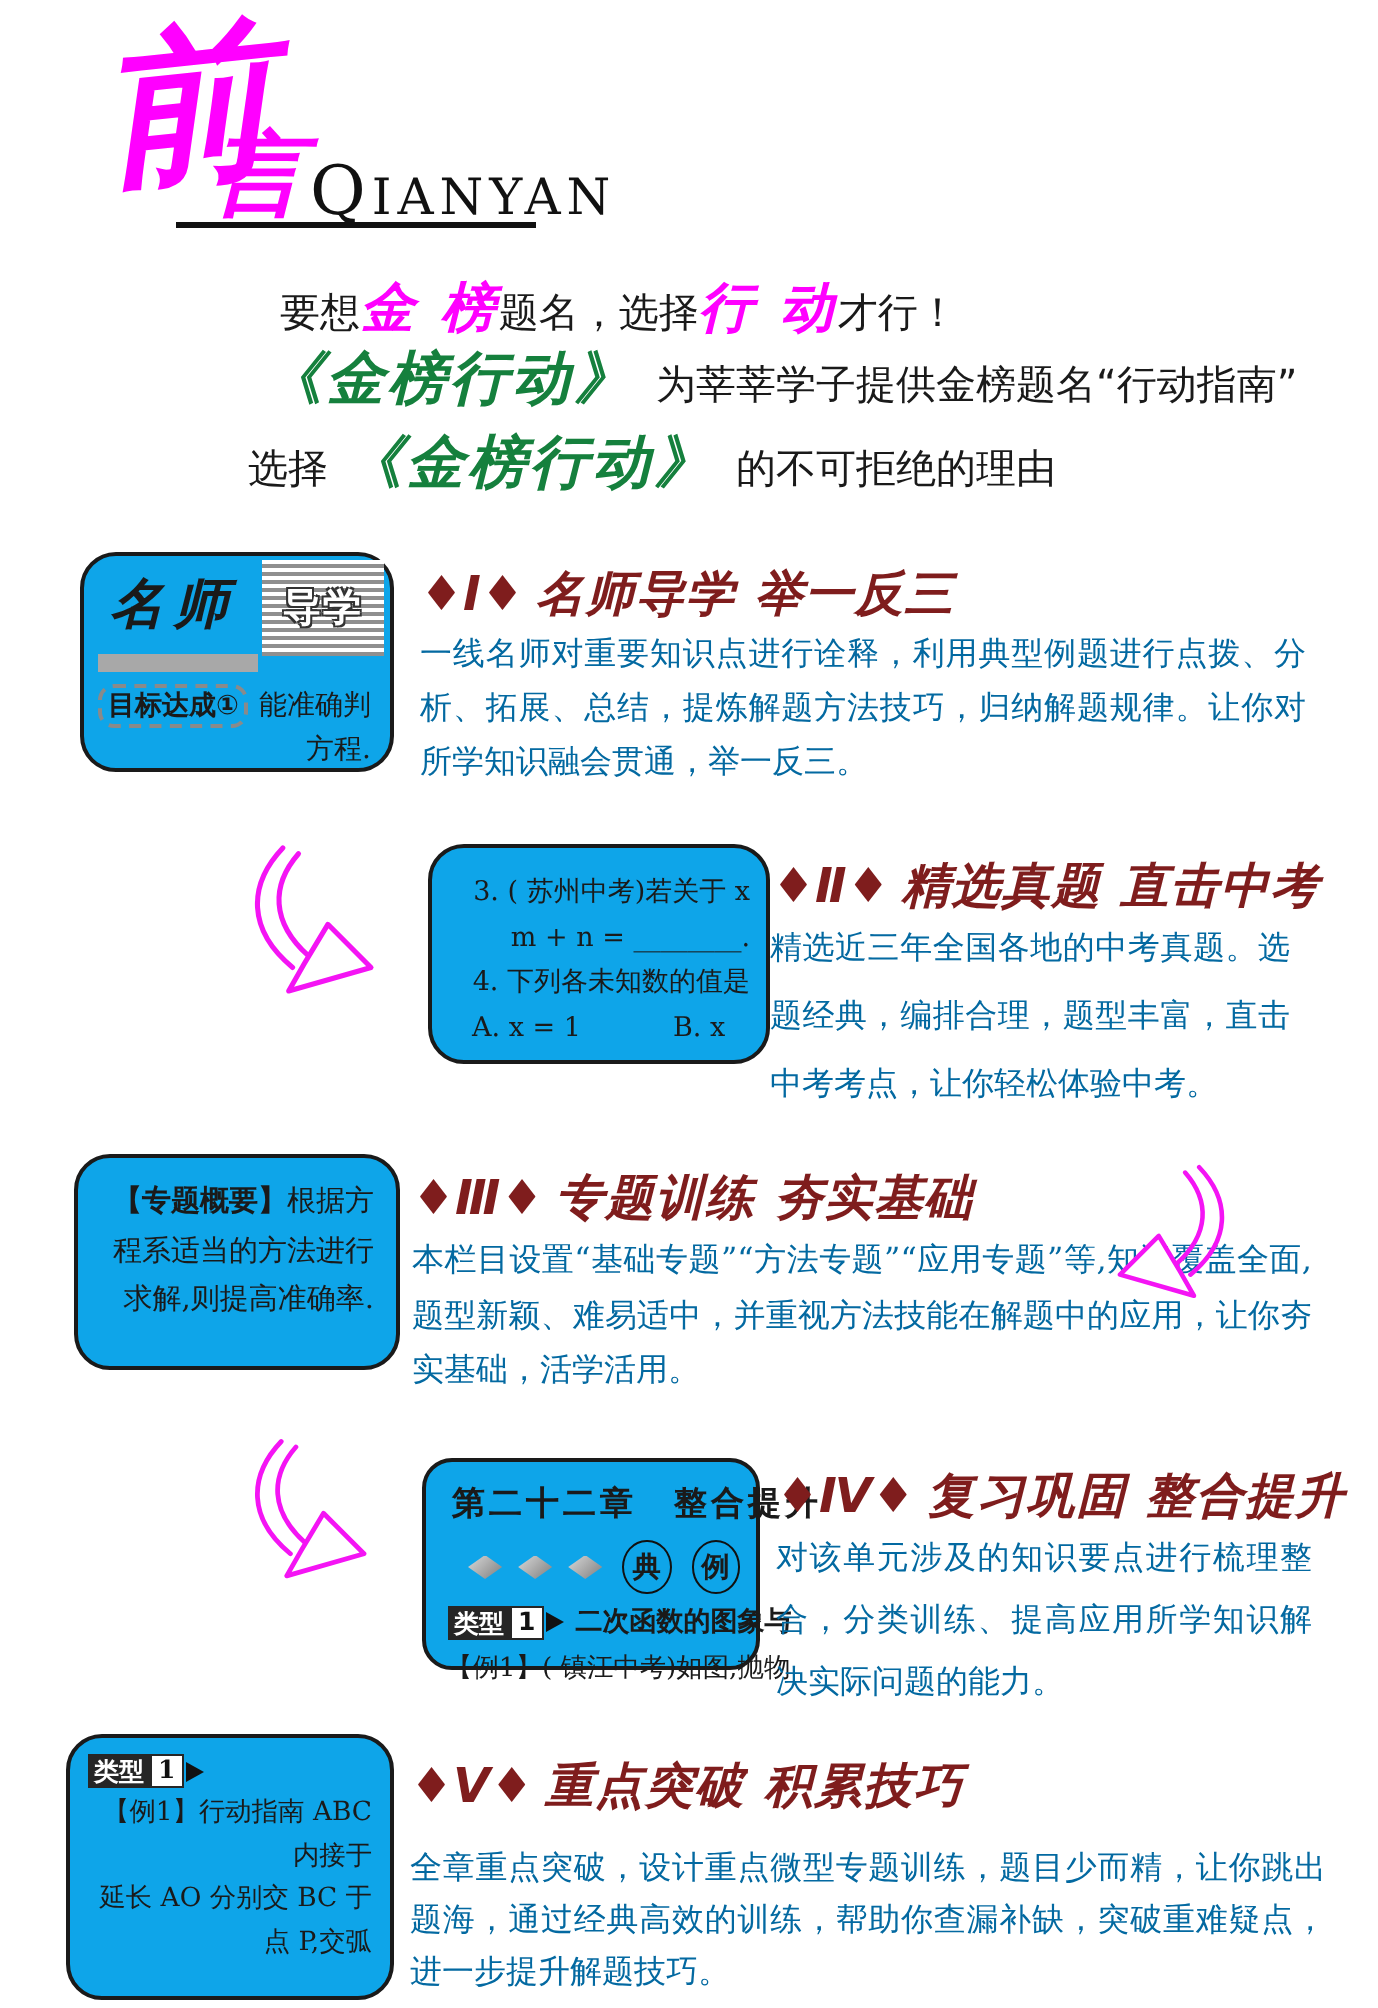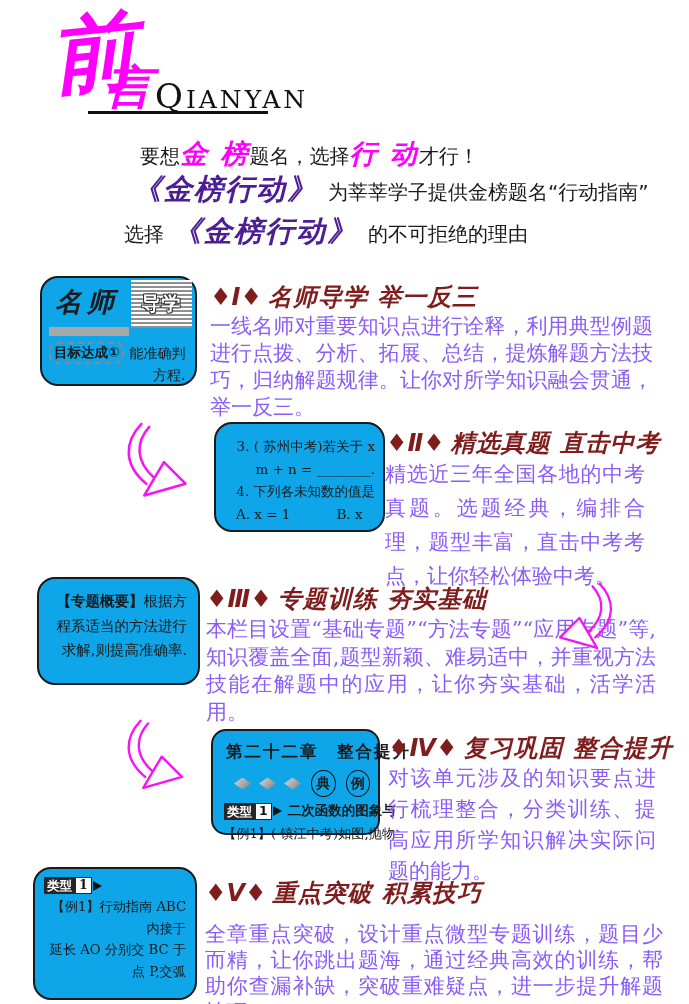--- a/index.html
+++ b/index.html
@@ -17,31 +17,31 @@
        color:#ff00ff;font-weight:bold;font-style:italic;
        font-family:"DejaVu Serif","Liberation Serif",serif;}
   .hpy{position:absolute;left:155px;top:76px;font-size:25px;letter-spacing:3px;
        font-family:"DejaVu Serif","Liberation Serif",serif;color:#111;}
   .hpy::first-letter{font-size:34px;}
   .hrule{position:absolute;left:88px;top:111px;width:180px;height:3px;background:#111;}
   
   .intro{position:absolute;white-space:nowrap;display:flex;align-items:baseline;}
   .intro .bk{font-size:20px;color:#1a1a1a;}
   .intro .mg{font-size:27px;color:#ff00ff;font-weight:bold;font-style:italic;letter-spacing:2px;}
-  .intro .mgbig{font-size:29px;color:#4c1d95;font-weight:bold;font-style:italic;letter-spacing:2px;margin-right:10px;}
+  .intro .mgbig{font-size:29px;color:#15803d;font-weight:bold;font-style:italic;letter-spacing:2px;margin-right:10px;}
   .l1{left:140px;top:136px;}
   .l2{left:132px;top:170px;}
   .l3{left:124px;top:212px;}
   .l3 .mgbig{margin-left:8px;}
   
   .shead{position:absolute;color:#7f1d1d;font-weight:bold;font-style:italic;
          font-size:24px;letter-spacing:1px;white-space:nowrap;}
   .sprefix{letter-spacing:0;margin-right:6px;}
   .sbody{position:absolute;font-family:"DejaVu Serif","Liberation Serif",serif;
-         font-size:21px;text-align:justify;color:#8b5cf6;}
+         font-size:16px;text-align:justify;color:#0369a1;}
   .b1{left:210px;top:313px;width:443px;line-height:27px;}
   .b2{left:385px;top:457px;width:260px;line-height:34px;}
   .b3{left:206px;top:616px;width:450px;line-height:27.5px;}
   .b4{left:388px;top:763px;width:268px;line-height:31px;}
   .b5{left:205px;top:909px;width:458px;line-height:26px;margin-top:12px;}
   
   .card{position:absolute;background:#0ea5e9;border:2px solid #1a1a1a;border-radius:18px;box-sizing:border-box;text-align:right;}
   .card1{left:40px;top:276px;width:157px;height:110px;}
   .ms-name{position:absolute;left:13px;top:6px;font-size:27px;font-weight:bold;font-style:italic;
            letter-spacing:5px;font-family:"DejaVu Serif","Liberation Serif",serif;}

